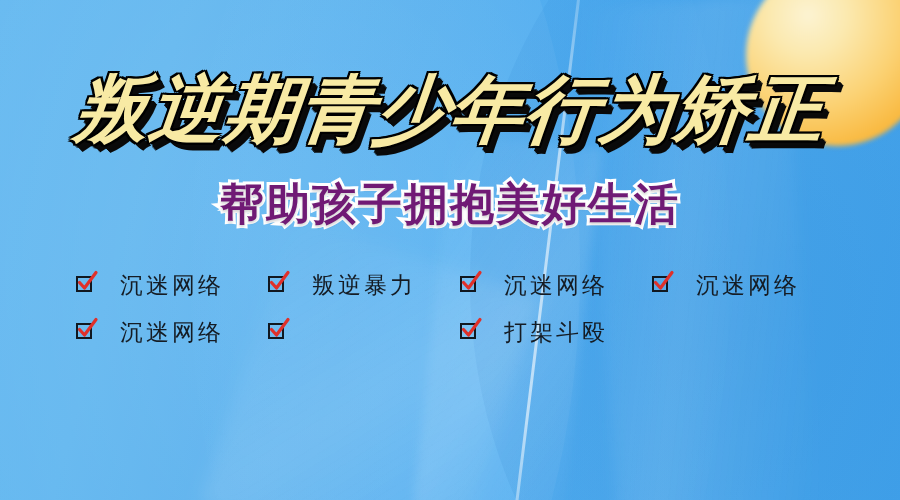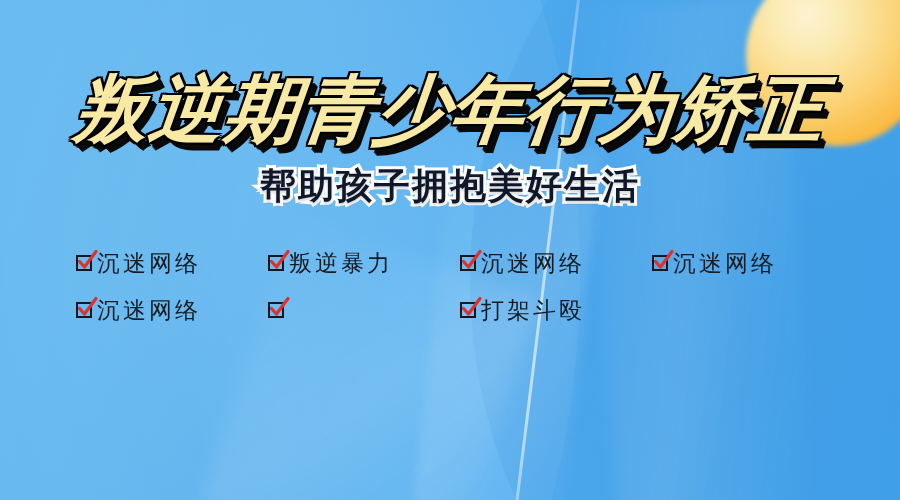--- a/index.html
+++ b/index.html
@@ -157,45 +157,44 @@
        2px 0 0 #000,  -2px 0 0 #000,  0 2px 0 #000,  0 -2px 0 #000,
        2px 2px 0 #000, -2px 2px 0 #000, 2px -2px 0 #000, -2px -2px 0 #000,
        4px 5px 0 #0a0a0a,
        5px 6px 0 #0a0a0a,
        6px 7px 0 #0a0a0a,
        7px 8px 0 #0a0a0a;
     transform: skewX(-6deg);
   }
 
   .subtitle {
-    margin-top: 22px;
+    margin-top: 36px;
     font-family: "DejaVu Sans", "Liberation Sans", sans-serif;
-    font-size: 36px;
+    font-size: 44px;
     font-weight: 900;
     line-height: 1;
     letter-spacing: 2px;
-    color: #0f172a;
+    color: #701a75;
     white-space: nowrap;
     -webkit-text-stroke: 6px #FFFFFF;
     paint-order: stroke fill;
     text-shadow: 0 2px 3px rgba(0,0,0,0.18);
   }
 
   .checklist {
     margin-top: 48px;
     display: grid;
     grid-template-columns: repeat(4, 172px);
     column-gap: 20px;
     row-gap: 24px;
     justify-content: center;
   }
   .check-item {
     display: flex;
-    align-items: center;
-    gap: 0;
+    gap: 23px;
     white-space: nowrap;
   }
   .check-box {
     position: relative;
     width: 21px;
     height: 21px;
     flex: 0 0 21px;
   }
   .check-box .bx {
     position: absolute;

